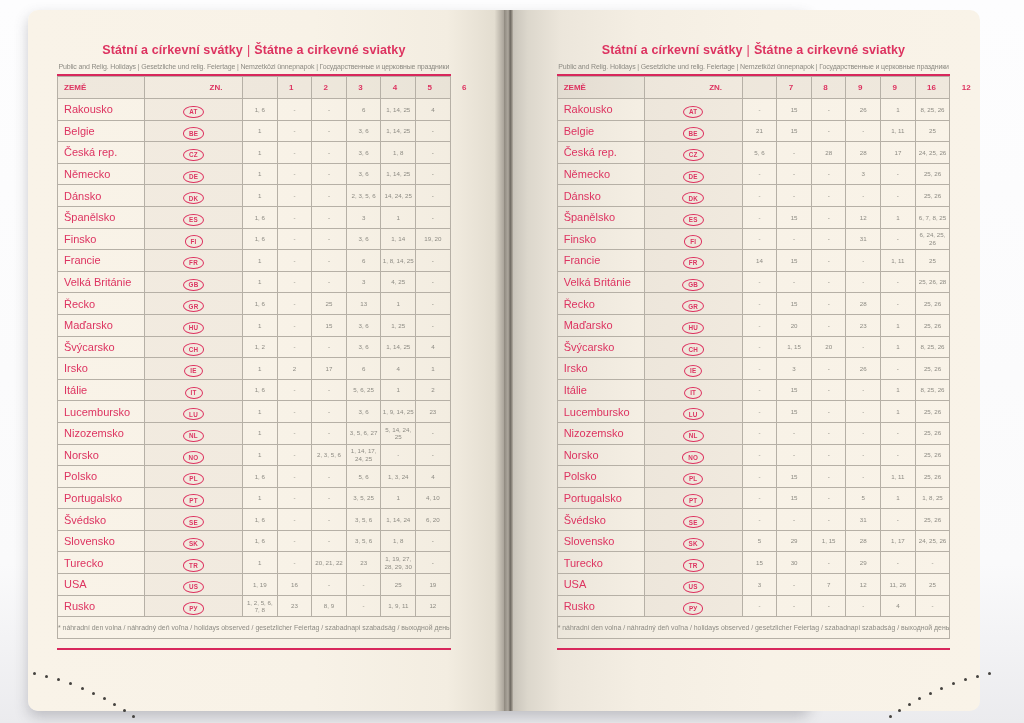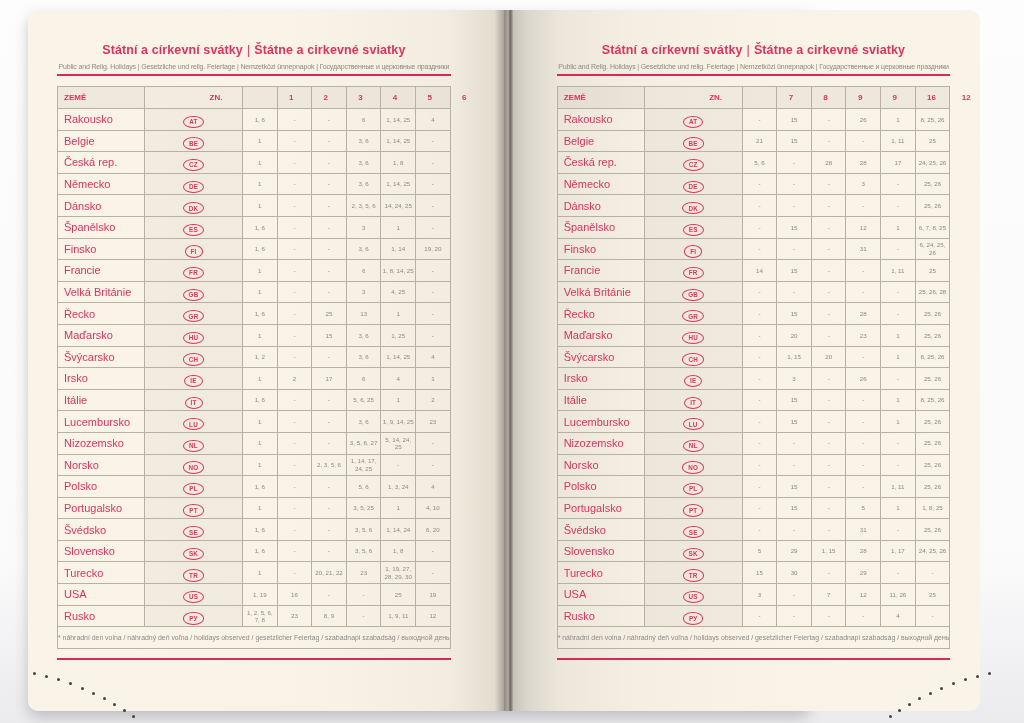--- a/index.html
+++ b/index.html
@@ -30,21 +30,21 @@
   .title{
     margin:33px 0 0;text-align:center;font-size:12.5px;font-weight:bold;
     color:#dd3360;letter-spacing:.1px;white-space:nowrap;
   }
   .title .sep{padding:0 4px;font-weight:normal;}
   .subtitle{
     margin-top:6px;text-align:center;font-size:7px;letter-spacing:-.15px;
     color:#8d8b83;white-space:nowrap;
   }
   .rule{height:2px;background:#d8285c;margin-top:4px;}
-  table{margin-top:10px;width:100%;border-collapse:collapse;table-layout:fixed;}
+  table{margin-top:0;width:100%;border-collapse:collapse;table-layout:fixed;}
   th,td{border:1px solid #b6b0a6;text-align:center;vertical-align:middle;padding:0 1px;}
   thead th{height:21px;color:#dd3360;font-size:8px;background:rgba(110,100,80,.07);padding-left:46px;}
   .c-country{width:79px;text-align:left !important;padding-left:6px !important;}
   .c-code{width:50px;background:rgba(110,100,80,.05);}
   td{height:20.6px;}
   td.c-country{color:#dd3360;font-weight:normal;font-size:11px;white-space:nowrap;}
   td.c-val{font-size:6.2px;color:#8d8b83;line-height:1.2;}
   .badge{
     display:inline-block;border:1px solid #dd3360;color:#dd3360;font-size:6.3px;
     font-weight:bold;border-radius:50%;padding:1.5px 5px;line-height:1.15;letter-spacing:.2px;

